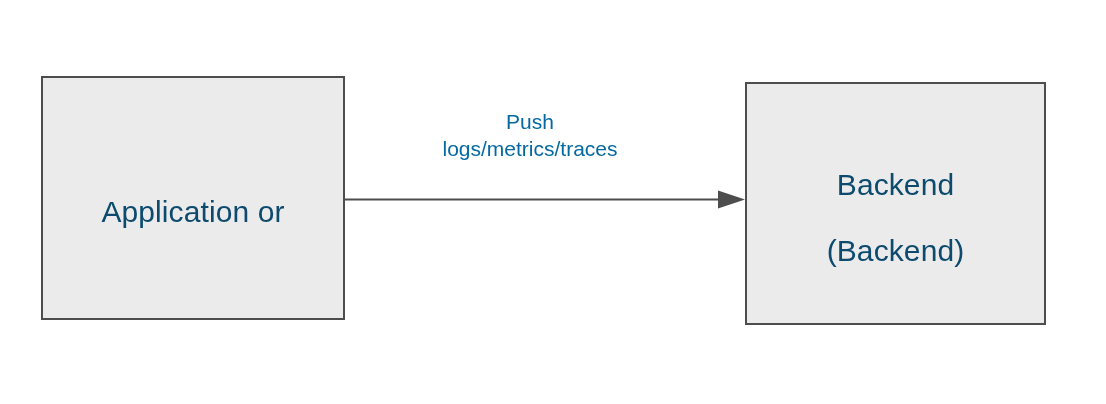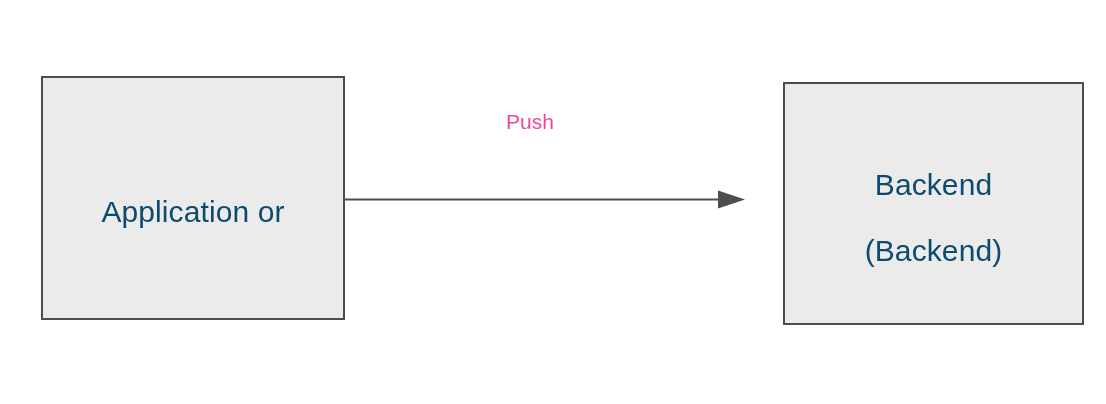--- a/index.html
+++ b/index.html
@@ -42,21 +42,21 @@
     margin-top: 28px;
   }
 
   #node-source {
     left: 41px;
     top: 76px;
     width: 304px;
     height: 244px;
   }
   #node-backend {
-    left: 783px;
+    left: 745px;
     top: 82px;
     width: 301px;
     height: 243px;
   }
 
   
   #edge-push {
     position: absolute;
     left: 340px;
     top: 180px;
@@ -70,21 +70,21 @@
     overflow: visible;
   }
 
   
   #edge-push-label {
     position: absolute;
     left: 380px;
     top: 108px;
     width: 300px;
     text-align: center;
-    color: #ec4899;
+    color: #0369a1;
     font-size: 21px;
     line-height: 27px;
     white-space: nowrap;
   }
   .edge-label-line {
     display: block;
   }
 </style>
 </head>
 <body>
@@ -97,20 +97,21 @@
 
   <div id="edge-push">
     <svg viewBox="0 0 412 40" xmlns="http://www.w3.org/2000/svg" aria-hidden="true">
       <line x1="5" y1="19.5" x2="381" y2="19.5" stroke="#4d4d4d" stroke-width="2"></line>
       <polygon points="378,10.5 405,19.5 378,28.5" fill="#4d4d4d"></polygon>
     </svg>
   </div>
 
   <div id="edge-push-label">
     <span class="edge-label-line">Push</span>
+    <span class="edge-label-line">logs/metrics/traces</span>
   </div>
 
   <div class="node" id="node-backend">
     <span class="node-label">Backend</span>
     <span class="node-label">(Backend)</span>
   </div>
 
 </div>
 
 </body></html>

